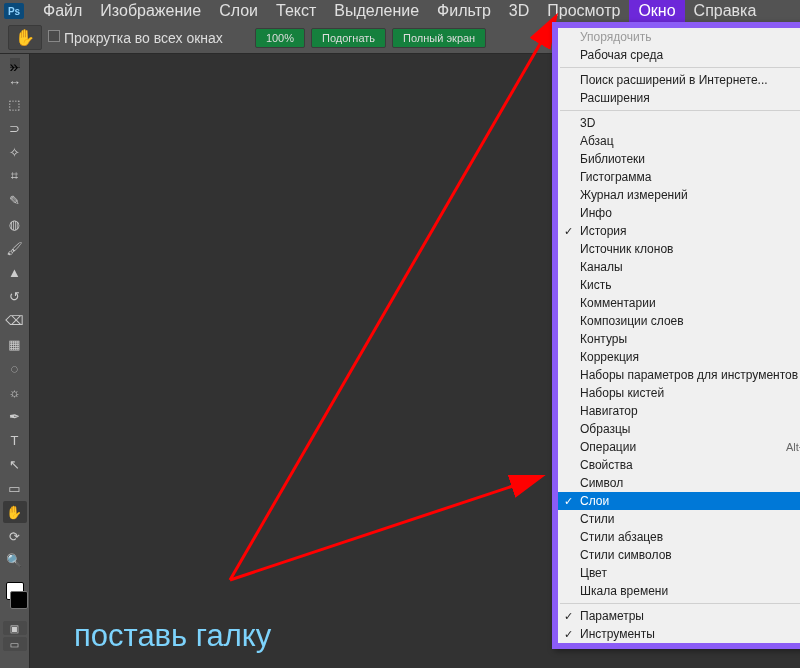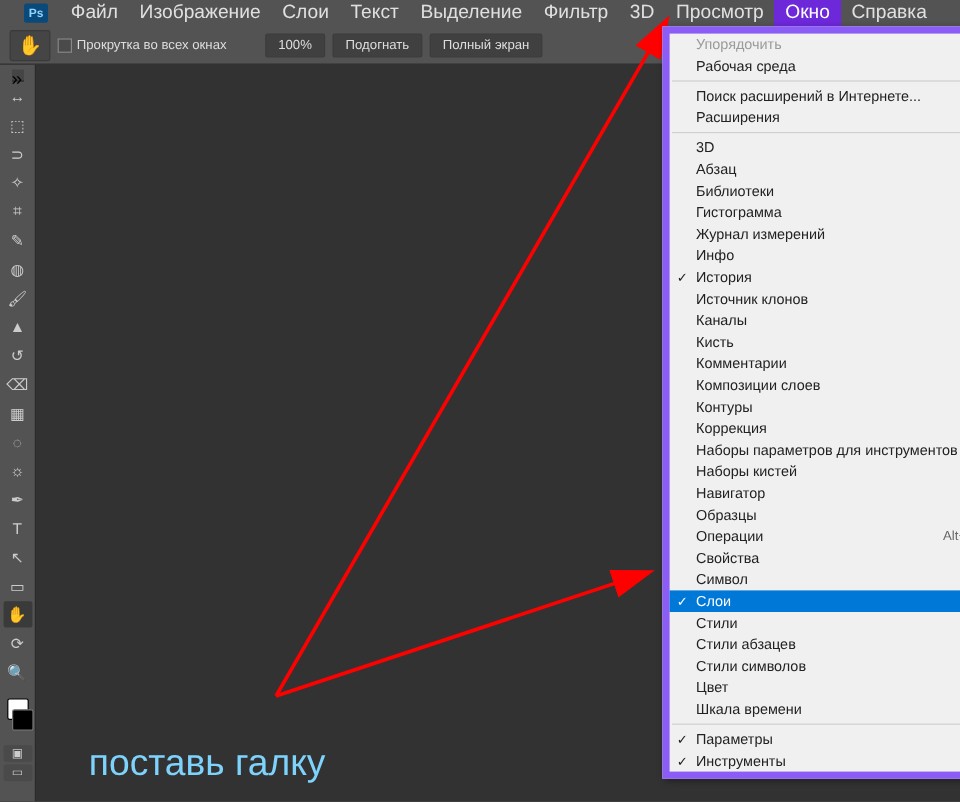--- a/index.html
+++ b/index.html
@@ -1,25 +1,25 @@
 <!DOCTYPE html>
 <html><head>
 <meta charset="utf-8">
 <style>
   * { box-sizing: border-box; margin: 0; padding: 0; font-family: "Segoe UI", Tahoma, sans-serif; }
   body { width: 800px; height: 668px; background: #535353; overflow: hidden; position: relative; }
-  .menubar { display: flex; align-items: center; background: #535353; height: 22px; padding-left: 20px; }
+  .menubar { display: flex; align-items: center; background: #535353; height: 22px; padding-left: 4px; }
   .ps-logo { width: 20px; height: 16px; background: #0a4a7a; color: #8fd3ff; font-size: 10px; font-weight: bold; display: flex; align-items: center; justify-content: center; margin-right: 10px; border-radius: 2px; }
   .menubar .mitem { color: #e0e0e0; font-size: 16px; padding: 3px 9px; cursor: default; }
   .menubar .mitem.active { background: #6d28d9; color: #fff; }
   .options-bar { display: flex; align-items: center; background: #535353; height: 32px; border-bottom: 1px solid #2a2a2a; padding-left: 8px; gap: 6px; }
   .hand { color: #ddd; font-size: 16px; padding: 2px 6px; border: 1px solid #3a3a3a; background: #454545; border-radius: 2px; }
   .chk { width: 12px; height: 12px; border: 1px solid #888; background: #4a4a4a; display: inline-block; margin-right: 4px; vertical-align: middle; }
-  .opt-label { color: #ddd; font-size: 11px; display: flex; align-items: flex-start; }
-  .opt-btn { background: #404040; border: 1px solid #3c3c3c; color: #ddd; font-size: 11px; padding: 3px 10px; border-radius: 2px; }
+  .opt-label { color: #ddd; font-size: 14px; display: flex; align-items: flex-start; }
+  .opt-btn { background: #15803d; border: 1px solid #3c3c3c; color: #ddd; font-size: 11px; padding: 3px 10px; border-radius: 2px; }
   .workspace { display: flex; height: calc(100% - 54px); }
   .toolbox { width: 30px; background: #535353; border-right: 1px solid #2a2a2a; display: flex; flex-direction: column; align-items: center; padding-top: 4px; }
   .tool { width: 24px; height: 22px; margin: 1px 0; display: flex; align-items: center; justify-content: center; color: #ccc; font-size: 13px; border-radius: 2px; cursor: default; }
   .tool.active { background: #3a3a3a; }
   .tool.swatch { width: 18px; height: 18px; background: #fff; border: 1px solid #000; margin-top: 4px; }
   .tool.swatch2 { width: 18px; height: 18px; background: #000; border: 1px solid #777; margin-top: -10px; margin-left: 8px; }
   .tool.mini { height: 14px; font-size: 10px; background: #4a4a4a; }
   .canvas { flex: 1; background: #323232; position: relative; }
   .dropdown { position: absolute; left: 552px; top: 22px; width: 290px; background: #f0f0f0; border: 6px solid #8b5cf6; box-shadow: 2px 2px 6px rgba(0,0,0,0.4); font-size: 12px; color: #222; z-index: 10; }
   .dropdown .ditem { display: flex; align-items: center; padding: 1px 18px 1px 22px; height: 18px; position: relative; cursor: default; }

